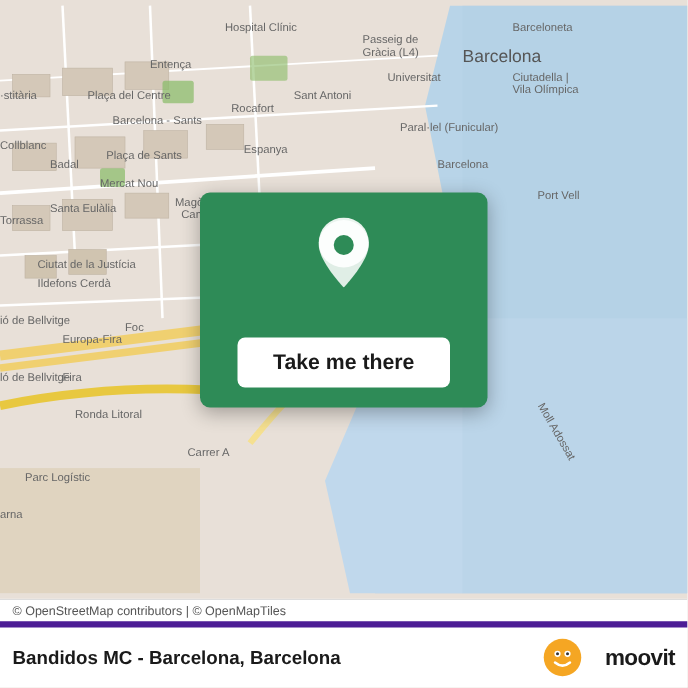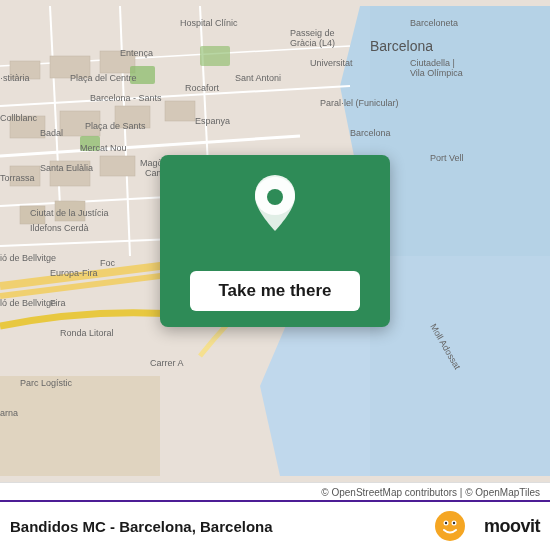--- a/index.html
+++ b/index.html
@@ -70,22 +70,21 @@
       border-top: 1px solid #ddd;
       padding: 0;
       display: flex;
       flex-direction: column;
     }
 
     #attribution-row {
       padding: 4px 10px 2px 10px;
       font-size: 10px;
       color: #555;
-      border-bottom: 2px solid #4c1d95;
-      text-align: right;
+      border-bottom: 5px solid #4c1d95;
     }
 
     #place-row {
       padding: 8px 10px 8px 10px;
       display: flex;
       align-items: center;
       justify-content: space-between;
     }
 
     #place-name {

